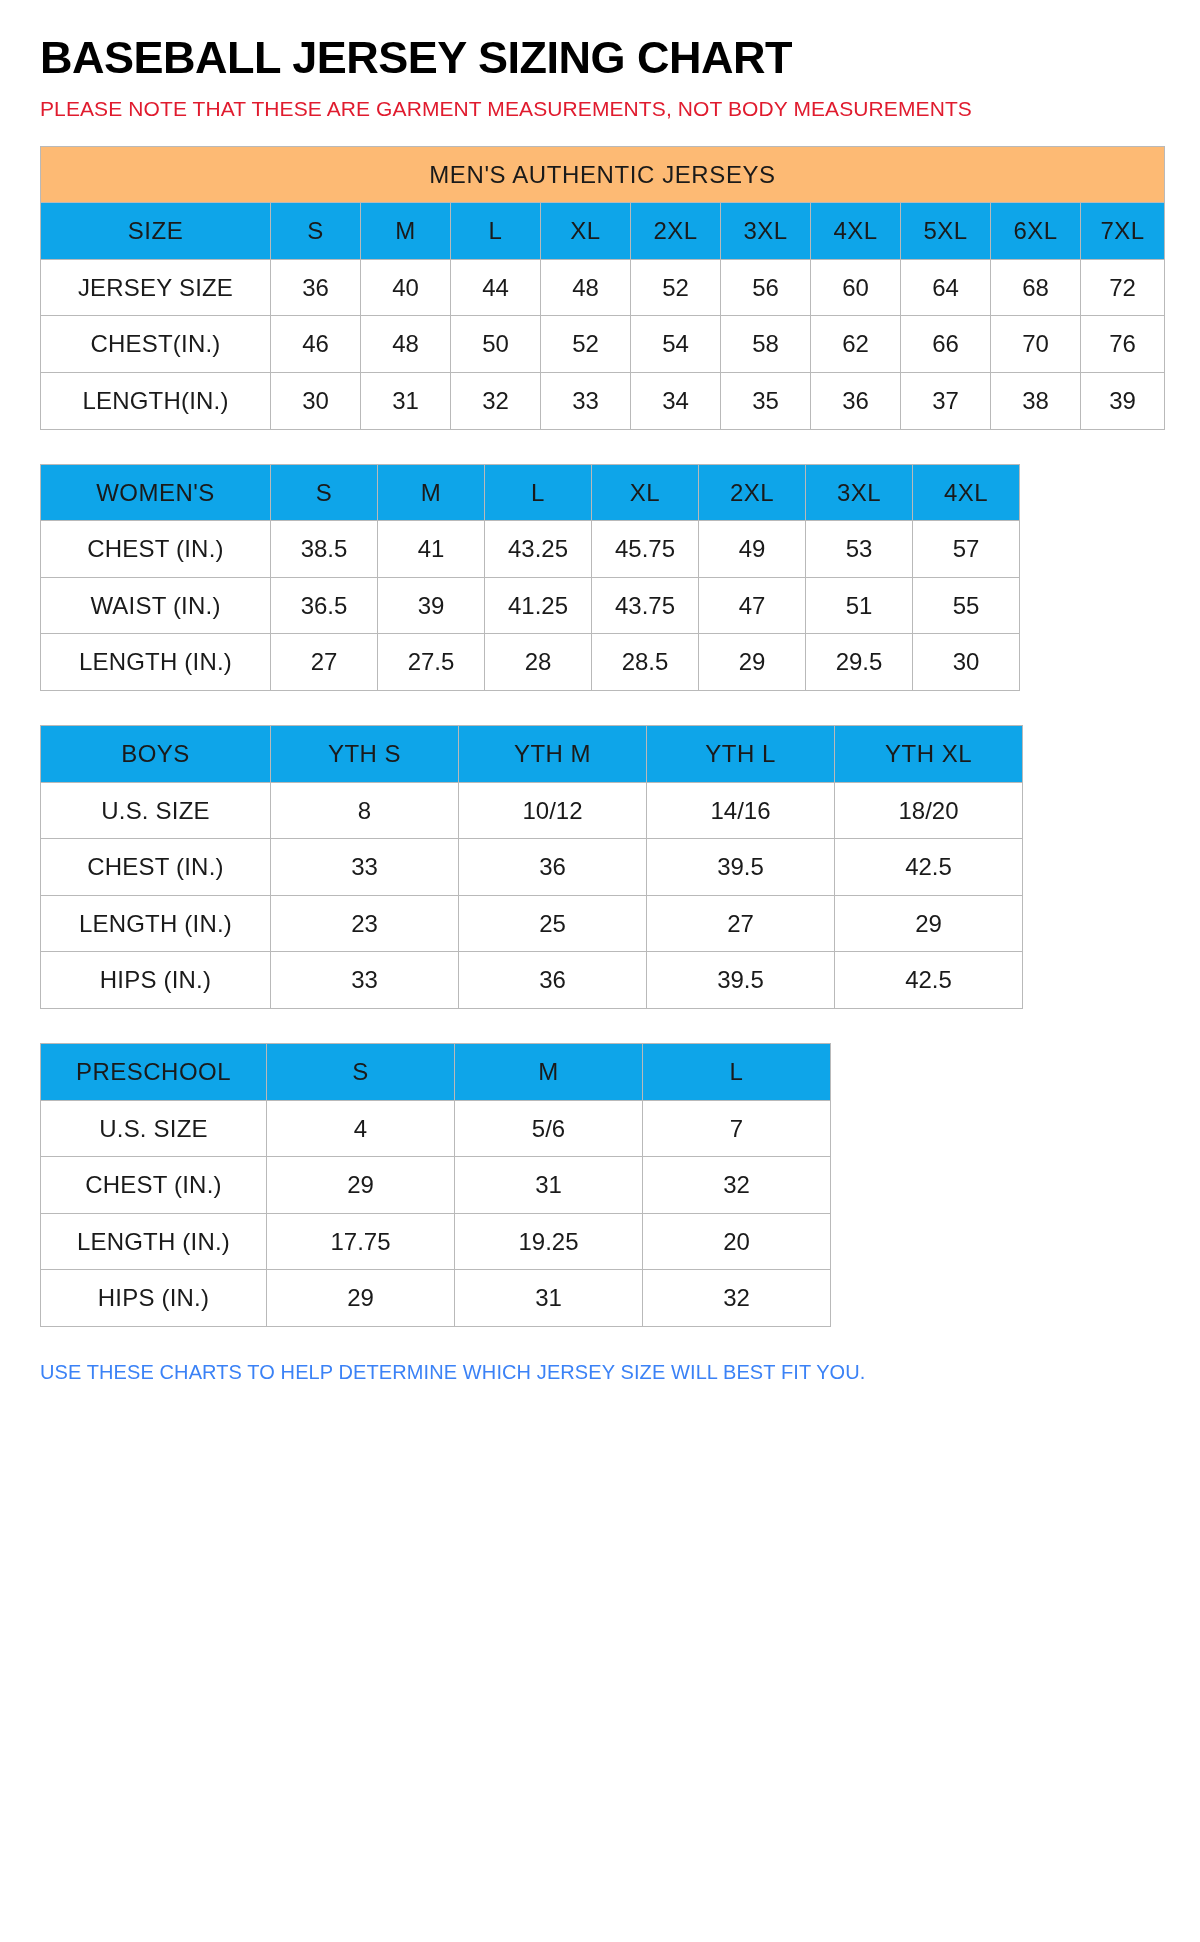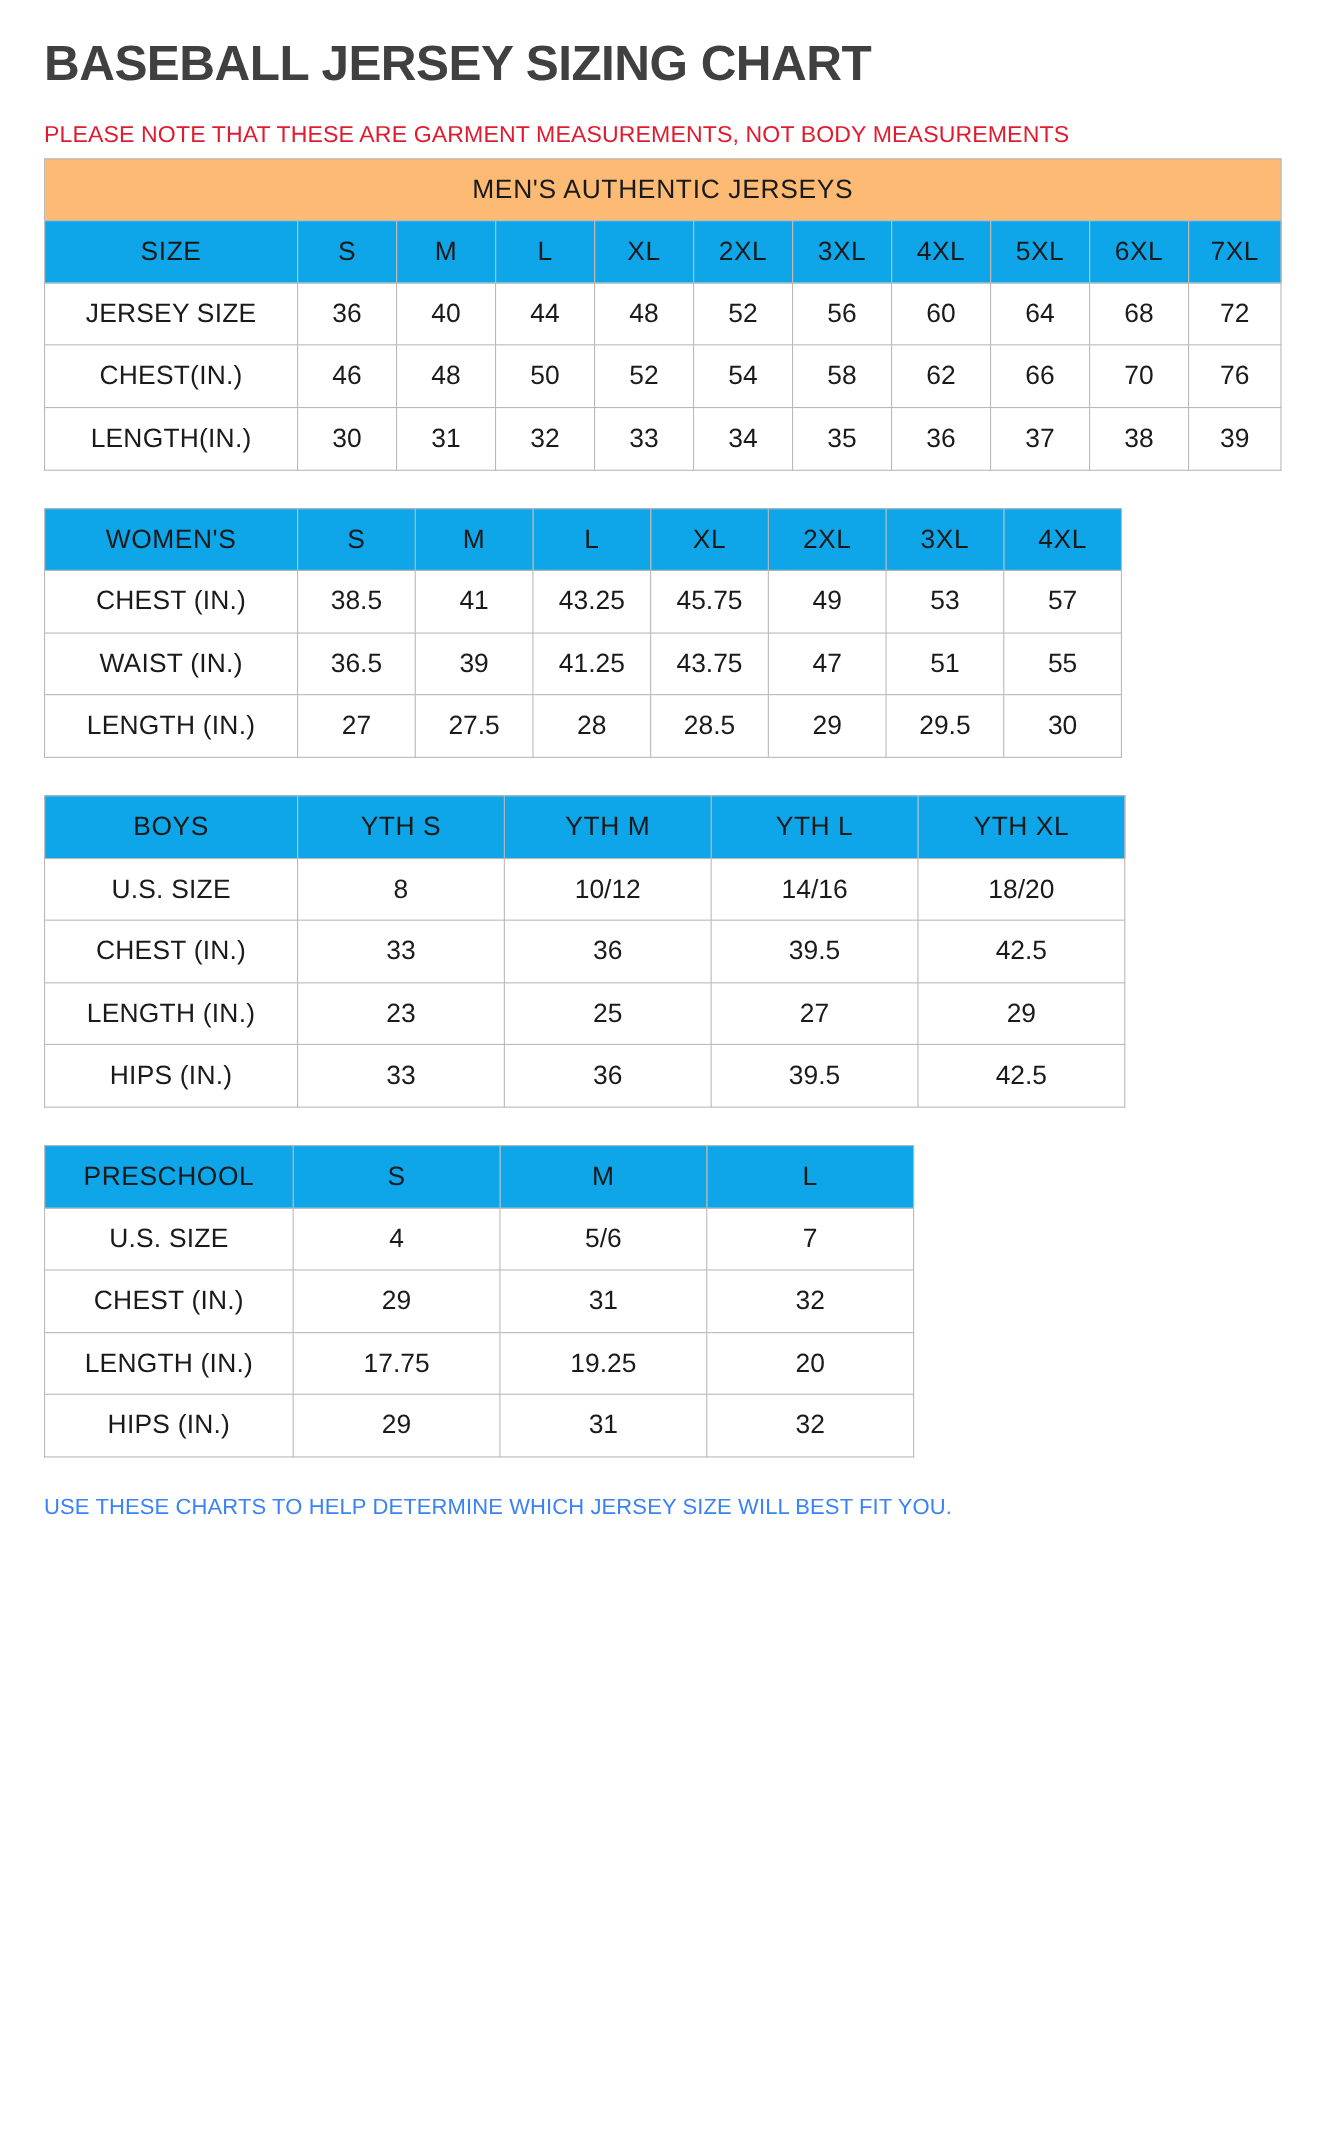--- a/index.html
+++ b/index.html
@@ -17,28 +17,28 @@
   .page {
     width: 1200px;
     box-sizing: border-box;
     padding: 34px 40px 20px 40px;
   }
   h1.title {
     font-size: 45px;
     line-height: 1.05;
     font-weight: bold;
     letter-spacing: -0.5px;
-    margin: 0 0 28px 0;
-    color: #404040;
+    margin: 0 0 14px 0;
+    color: #000000;
   }
   .note {
     color: #e01b2e;
     font-size: 21px;
     line-height: 1.35;
-    margin: 0 0 6px 0;
+    margin: 0 0 22px 0;
     letter-spacing: 0.1px;
   }
   table.chart {
     border-collapse: collapse;
     table-layout: fixed;
     margin-bottom: 34px;
     background: #ffffff;
   }
   table.chart td, table.chart th {
     border: 1px solid #b9b9b9;

